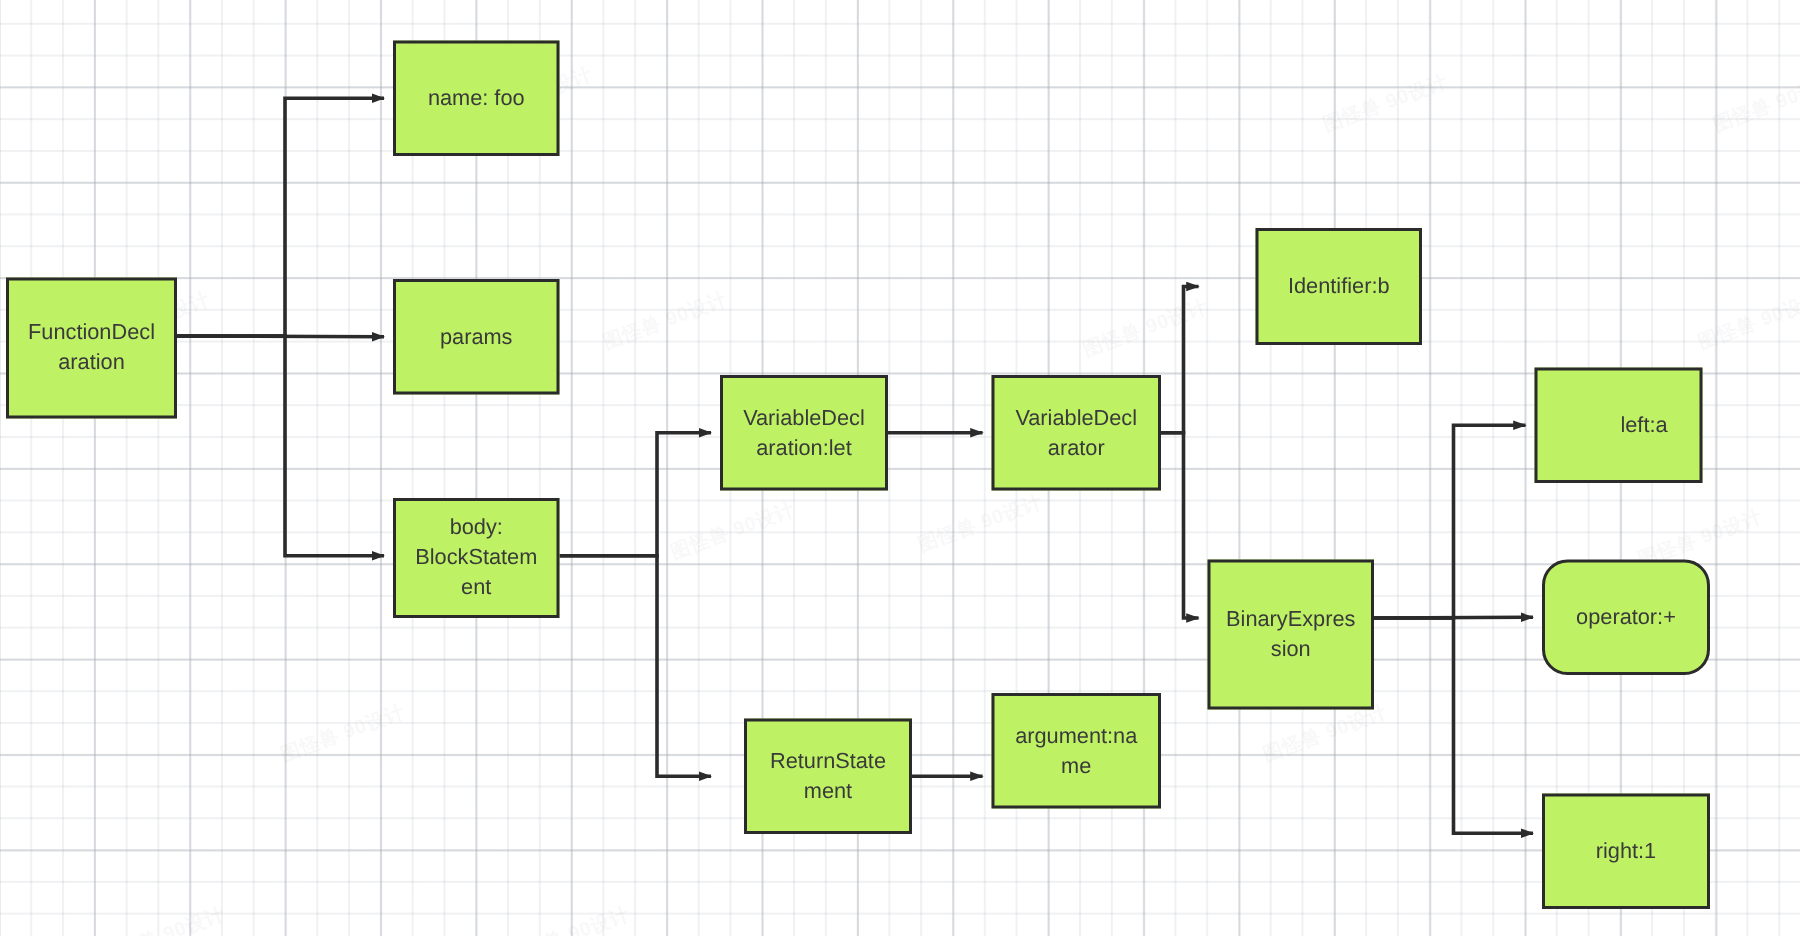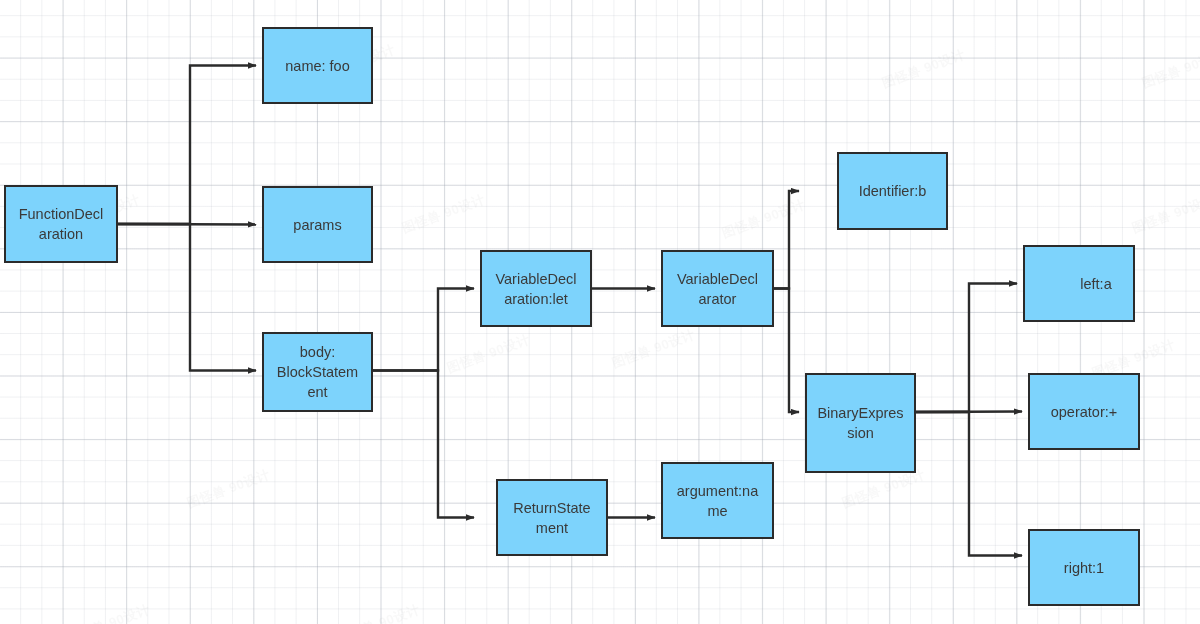--- a/index.html
+++ b/index.html
@@ -47,21 +47,21 @@
     letter-spacing: 0.5px;
     font-weight: 700;
   }
   #edges {
     position: absolute;
     inset: 0;
   }
   .node {
     position: absolute;
     box-sizing: border-box;
-    background: #7dd3fc;
+    background: #bef264;
     border: 2px solid #2b2b2b;
     display: flex;
     align-items: center;
     justify-content: center;
     text-align: center;
     color: #3a3a3a;
     font-size: 14.5px;
     line-height: 20px;
     font-family: "Liberation Sans", sans-serif;
     white-space: pre-line;
@@ -109,36 +109,36 @@
         <path d="M 774 288.5 L 789 288.5 L 789 191 L 799 191" marker-end="url(#arrowhead)"></path>
         <path d="M 774 288.5 L 789 288.5 L 789 412 L 799 412" marker-end="url(#arrowhead)"></path>
         <path d="M 592 517.5 L 655 517.5" marker-end="url(#arrowhead)"></path>
         <path d="M 916 412 L 969 412 L 969 283.5 L 1017 283.5" marker-end="url(#arrowhead)"></path>
         <path d="M 916 412 L 1022 411.5" marker-end="url(#arrowhead)"></path>
         <path d="M 916 412 L 969 412 L 969 555.5 L 1022 555.5" marker-end="url(#arrowhead)"></path>
       </g>
   </svg>
 
   <div id="nodes">
-      <div class="node" style="left: 4px; top: 185px; width: 114px; height: 78px; text-align: center;">FunctionDecl
+      <div class="node" style="left: 4px; top: 185px; width: 114px; height: 94px; text-align: center;">FunctionDecl
 aration</div>
       <div class="node" style="left: 262px; top: 27px; width: 111px; height: 77px;">name: foo</div>
       <div class="node" style="left: 262px; top: 186px; width: 111px; height: 77px;">params</div>
       <div class="node" style="left: 262px; top: 332px; width: 111px; height: 80px;">body:
 BlockStatem
 ent</div>
       <div class="node" style="left: 480px; top: 250px; width: 112px; height: 77px;">VariableDecl
 aration:let</div>
       <div class="node" style="left: 661px; top: 250px; width: 113px; height: 77px;">VariableDecl
 arator</div>
       <div class="node" style="left: 496px; top: 479px; width: 112px; height: 77px;">ReturnState
 ment</div>
       <div class="node" style="left: 661px; top: 462px; width: 113px; height: 77px;">argument:na
 me</div>
       <div class="node" style="left: 805px; top: 152px; width: 111px; height: 78px; margin-left: 32px;">Identifier:b</div>
       <div class="node" style="left: 805px; top: 373px; width: 111px; height: 100px;">BinaryExpres
 sion</div>
       <div class="node" style="left: 1023px; top: 245px; width: 112px; height: 77px; padding-left: 40px;">left:a</div>
-      <div class="node" style="left: 1028px; top: 373px; width: 112px; height: 77px;">operator:+</div>
+      <div class="node" style="left: 1028px; top: 373px; width: 112px; height: 77px; border-radius: 17px;">operator:+</div>
       <div class="node" style="left: 1028px; top: 517px; width: 112px; height: 77px; margin-top: 12px;">right:1</div>
     </div>
 
 </div>
 
 </body></html>

